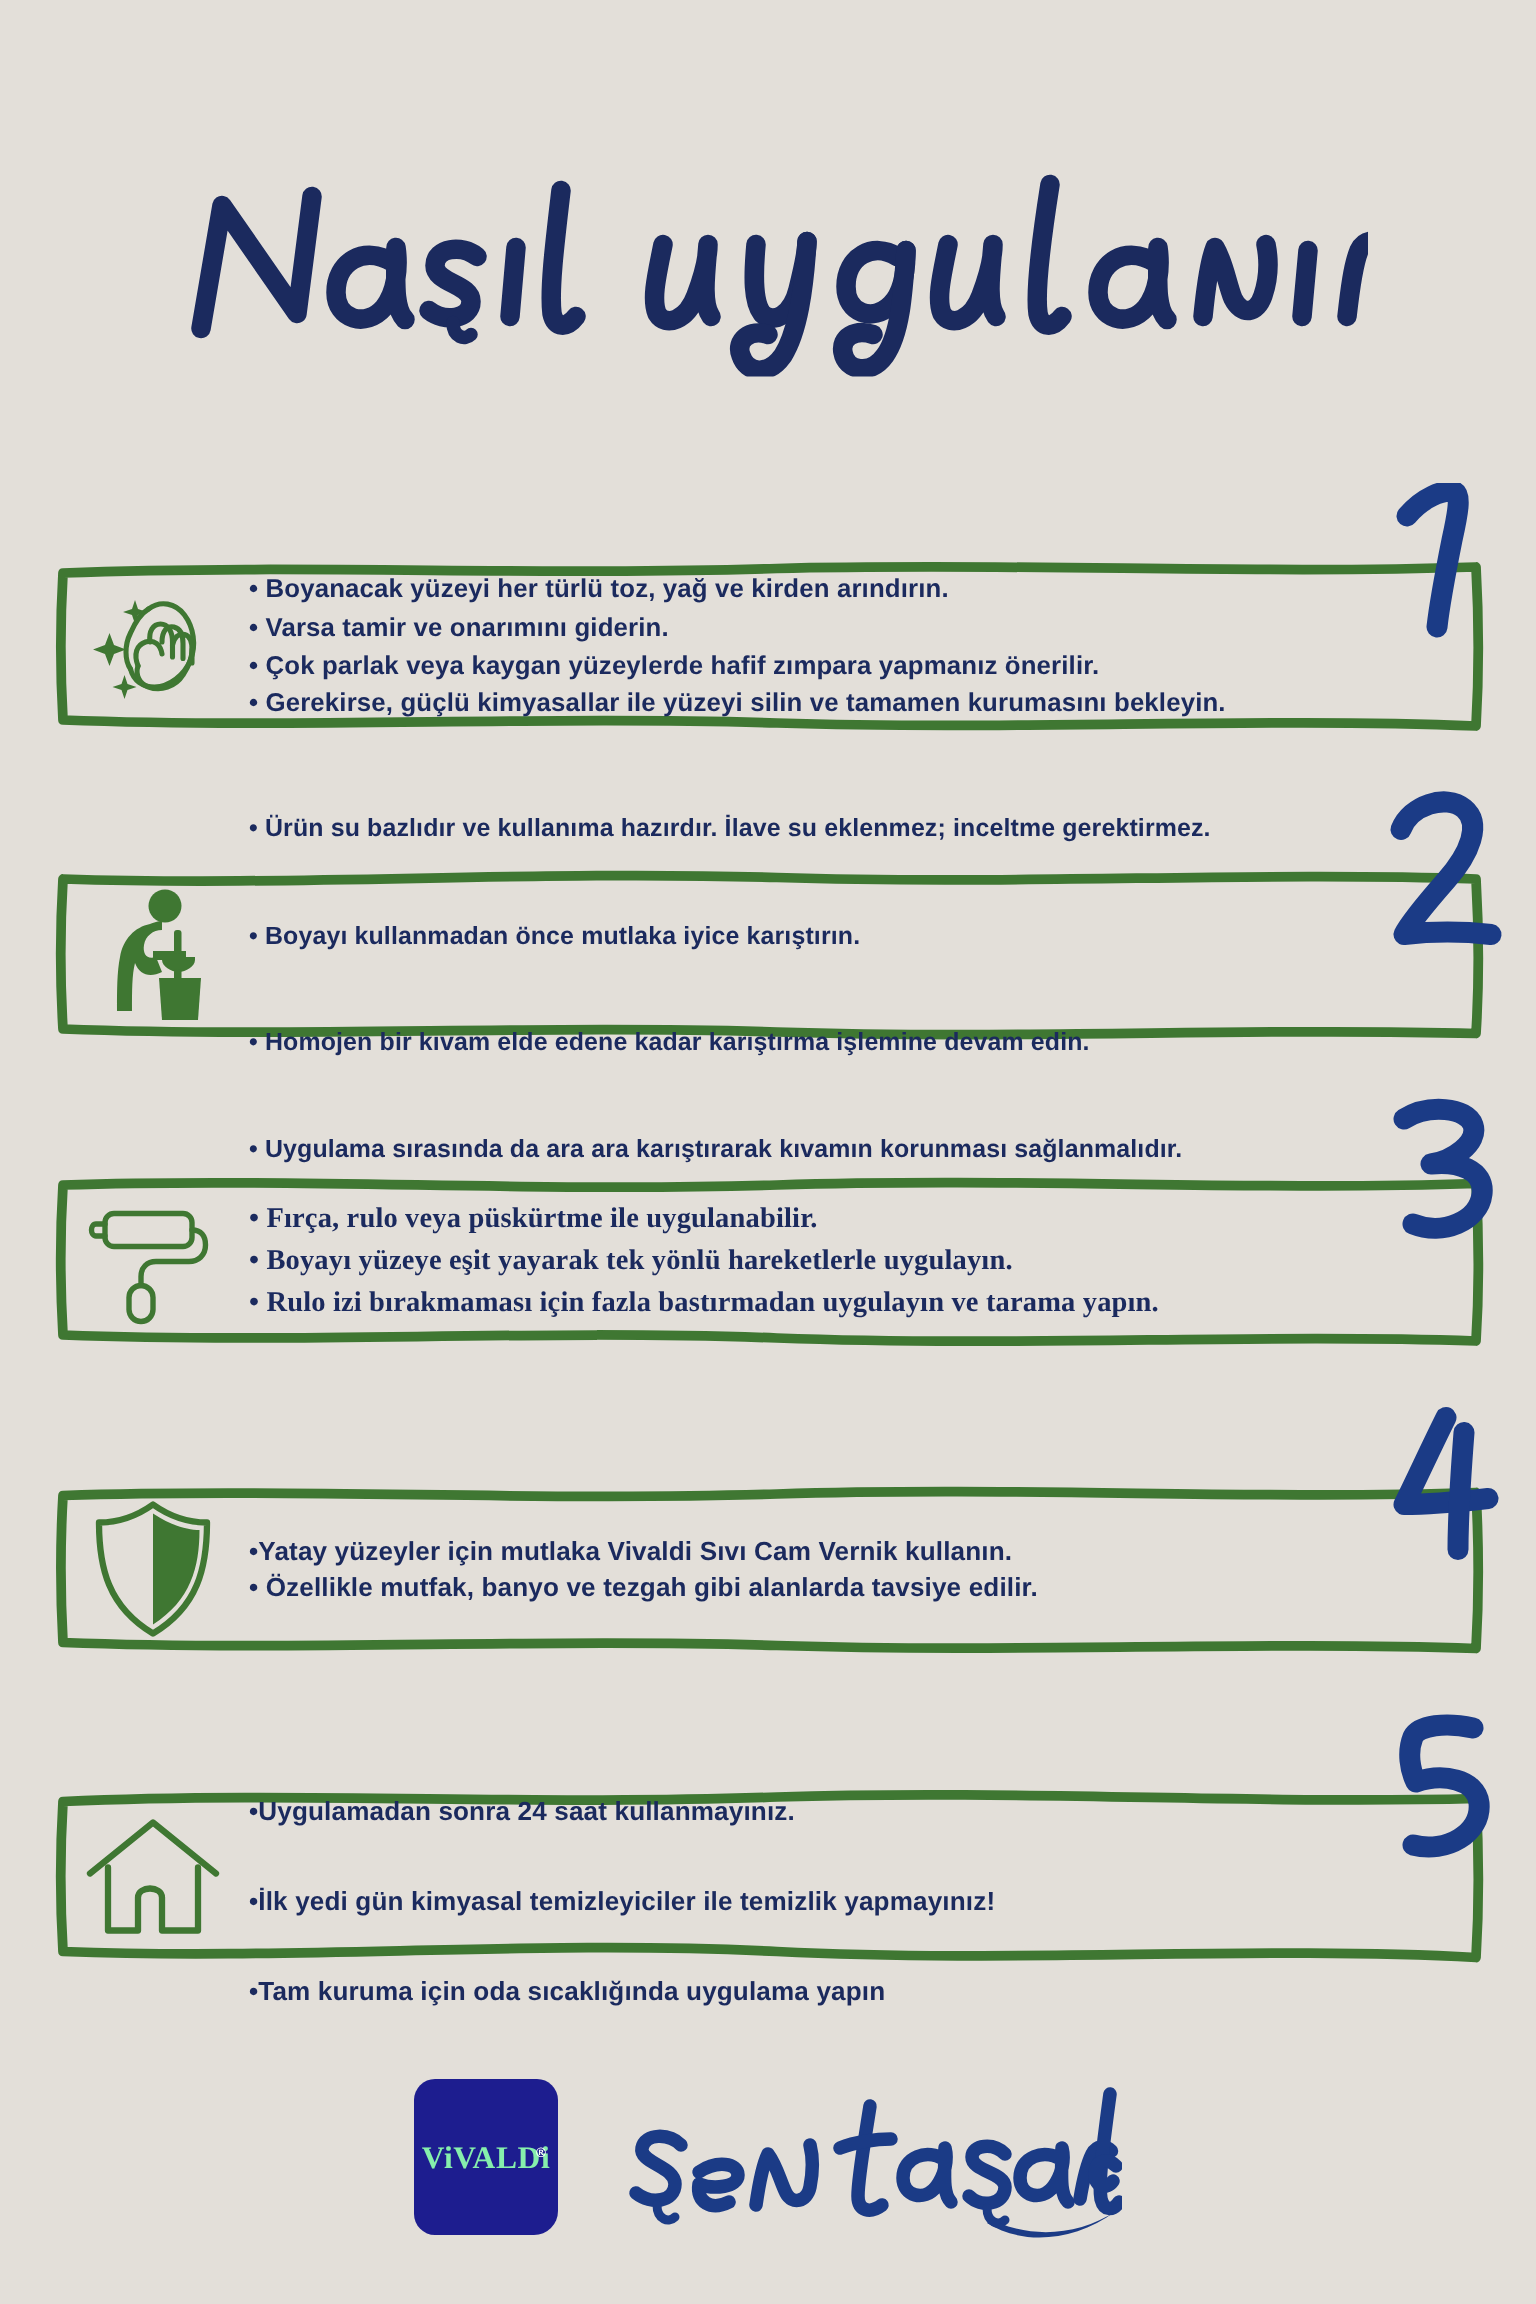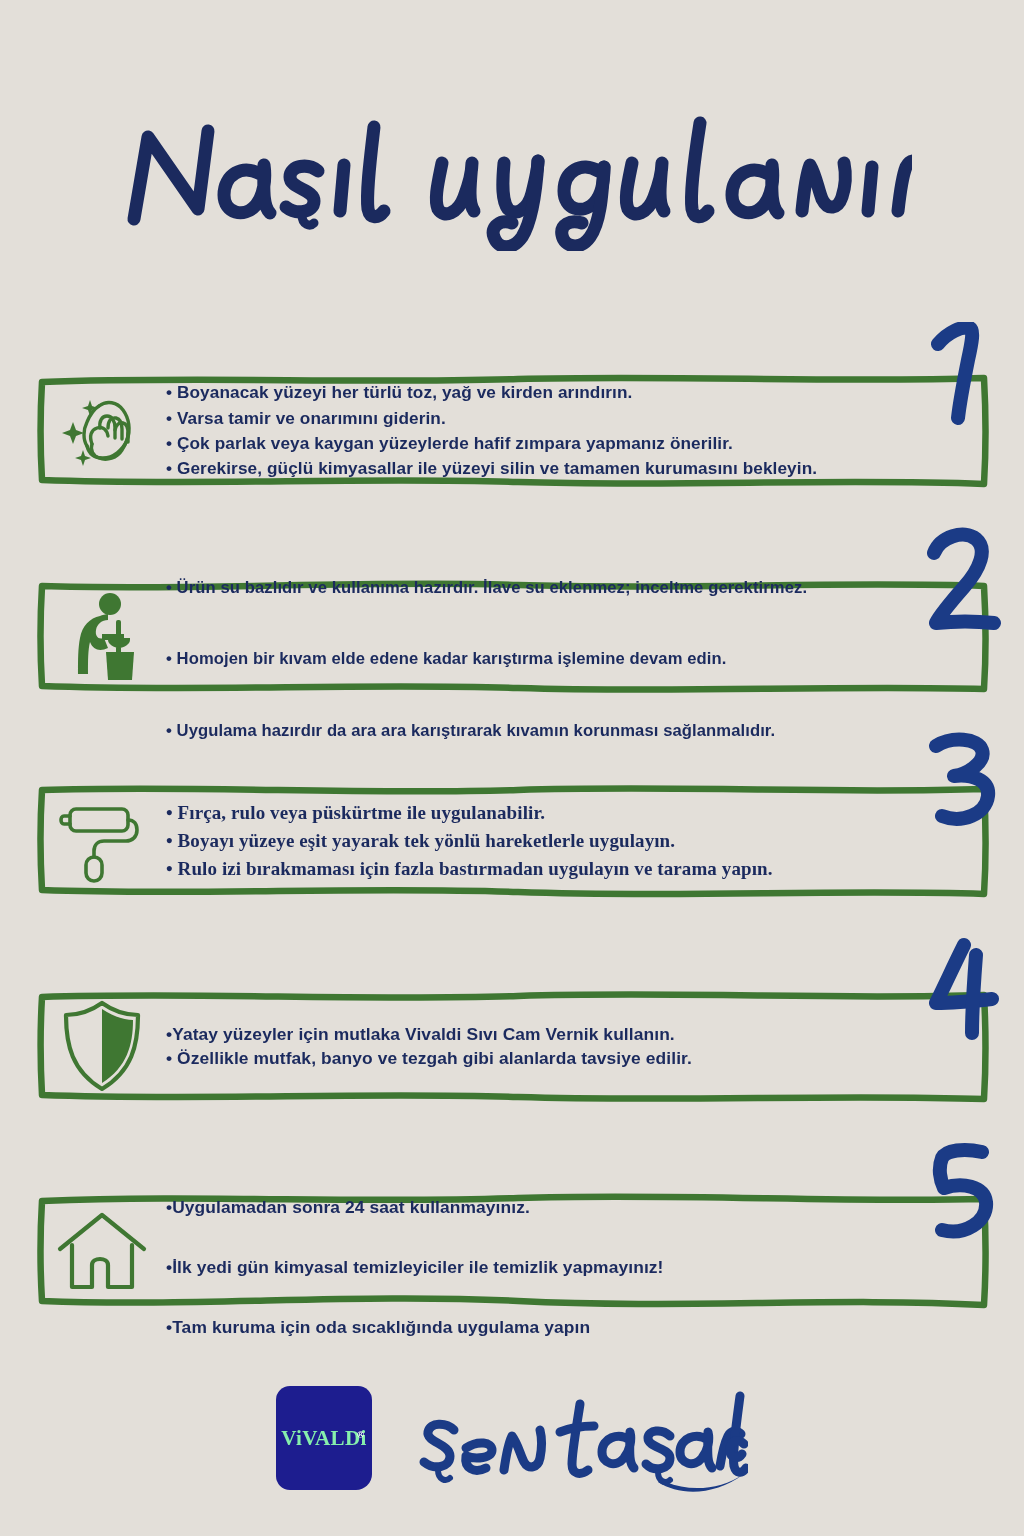--- a/index.html
+++ b/index.html
@@ -256,22 +256,23 @@
               <path d="M42 44 L64 44 L64 50 L42 50 Z"></path>
               <rect x="56" y="30" width="5" height="16" rx="2"></rect>
               <path d="M48 50 C48 54 54 58 59 58 C64 58 70 54 70 50 L70 48 L48 48 Z"></path>
               <rect x="56" y="56" width="5" height="8" rx="2"></rect>
               <path d="M46 62 L74 62 L72 90 L48 90 Z"></path>
             </g>
           </svg>
         </div>
         <div class="bullets">
           <div class="bullet">• Ürün su bazlıdır ve kullanıma hazırdır. İlave su eklenmez; inceltme gerektirmez.</div>
+          <div class="bullet">• Boyayı kullanmadan önce mutlaka iyice karıştırın.</div>
           <div class="bullet">• Homojen bir kıvam elde edene kadar karıştırma işlemine devam edin.</div>
-          <div class="bullet">• Uygulama hazırdır da ara ara karıştırarak kıvamın korunması sağlanmalıdır.</div>
+          <div class="bullet">• Uygulama sırasında da ara ara karıştırarak kıvamın korunması sağlanmalıdır.</div>
         </div>
       </div>
     </div>
     <div class="step-num">
       <svg width="90" height="110" viewBox="0 0 90 110" aria-hidden="true">
         <path d="M14 26 C20 10 44 2 56 12 C68 22 60 42 44 60 C30 76 20 88 16 96
                  C34 94 56 94 74 96" fill="none" stroke="#1b3b86" stroke-width="14" stroke-linecap="round" stroke-linejoin="round"></path>
       </svg>
     </div>
   </div>

